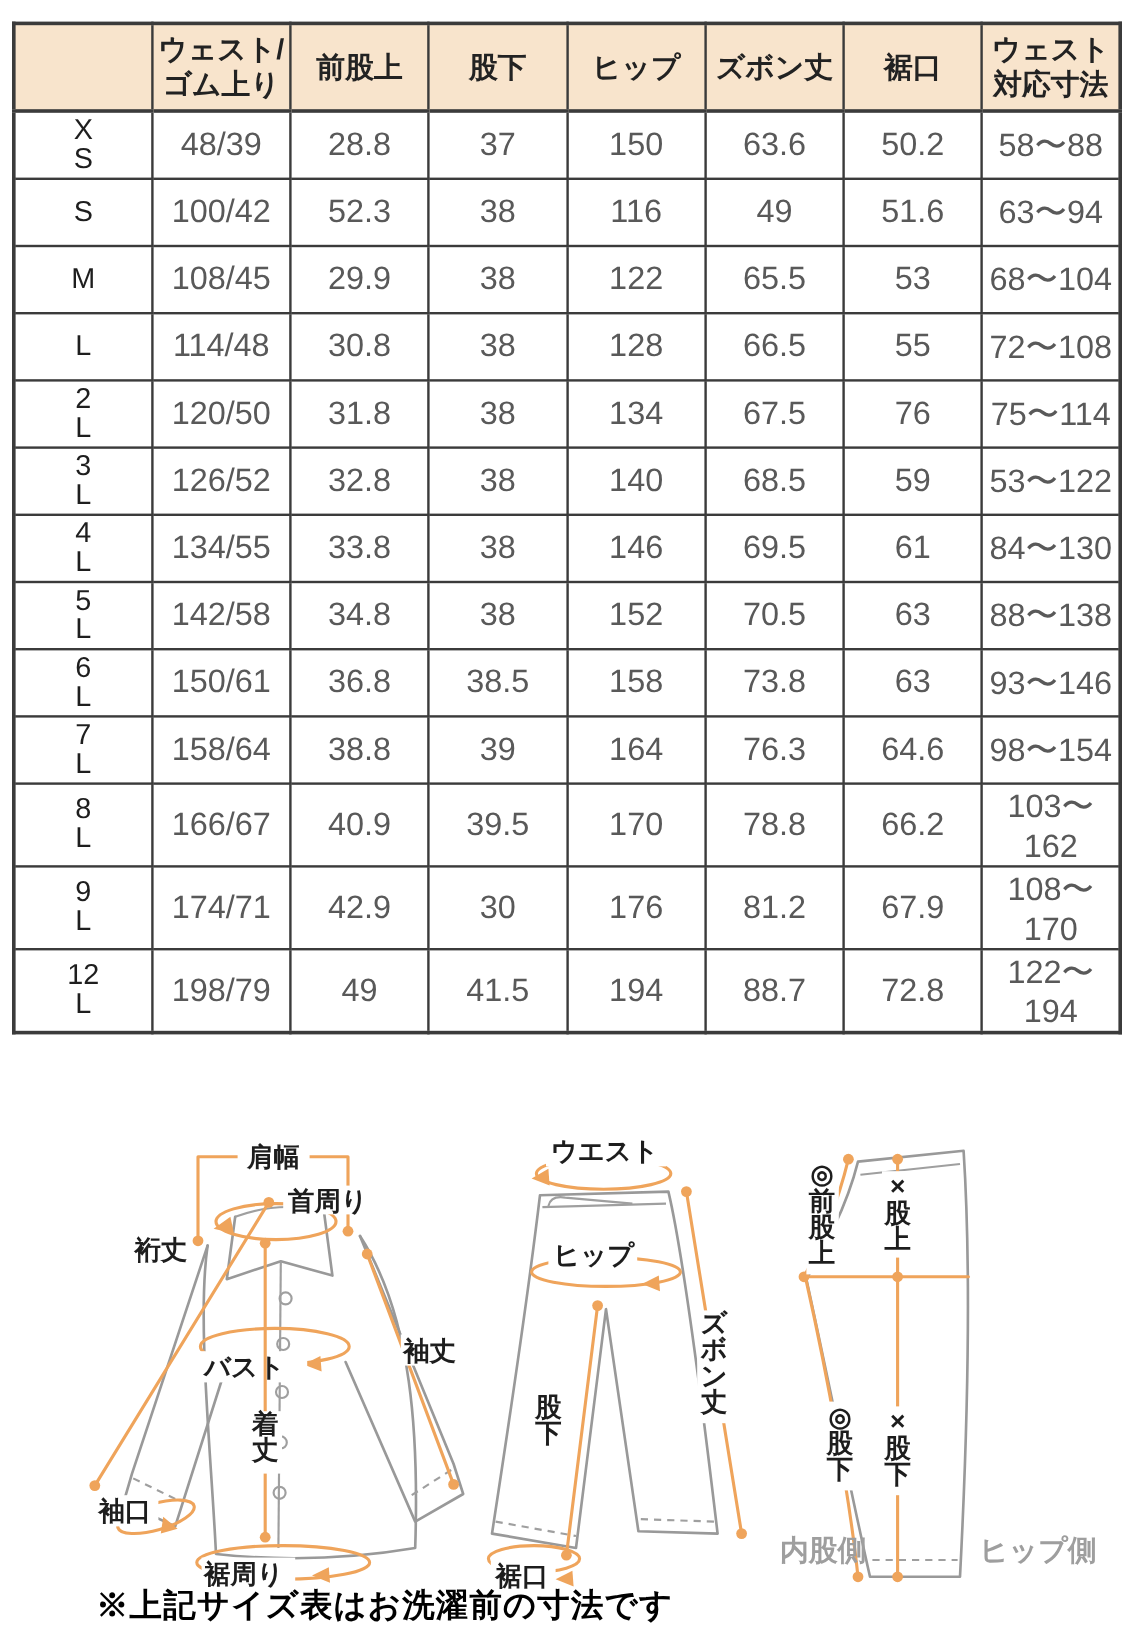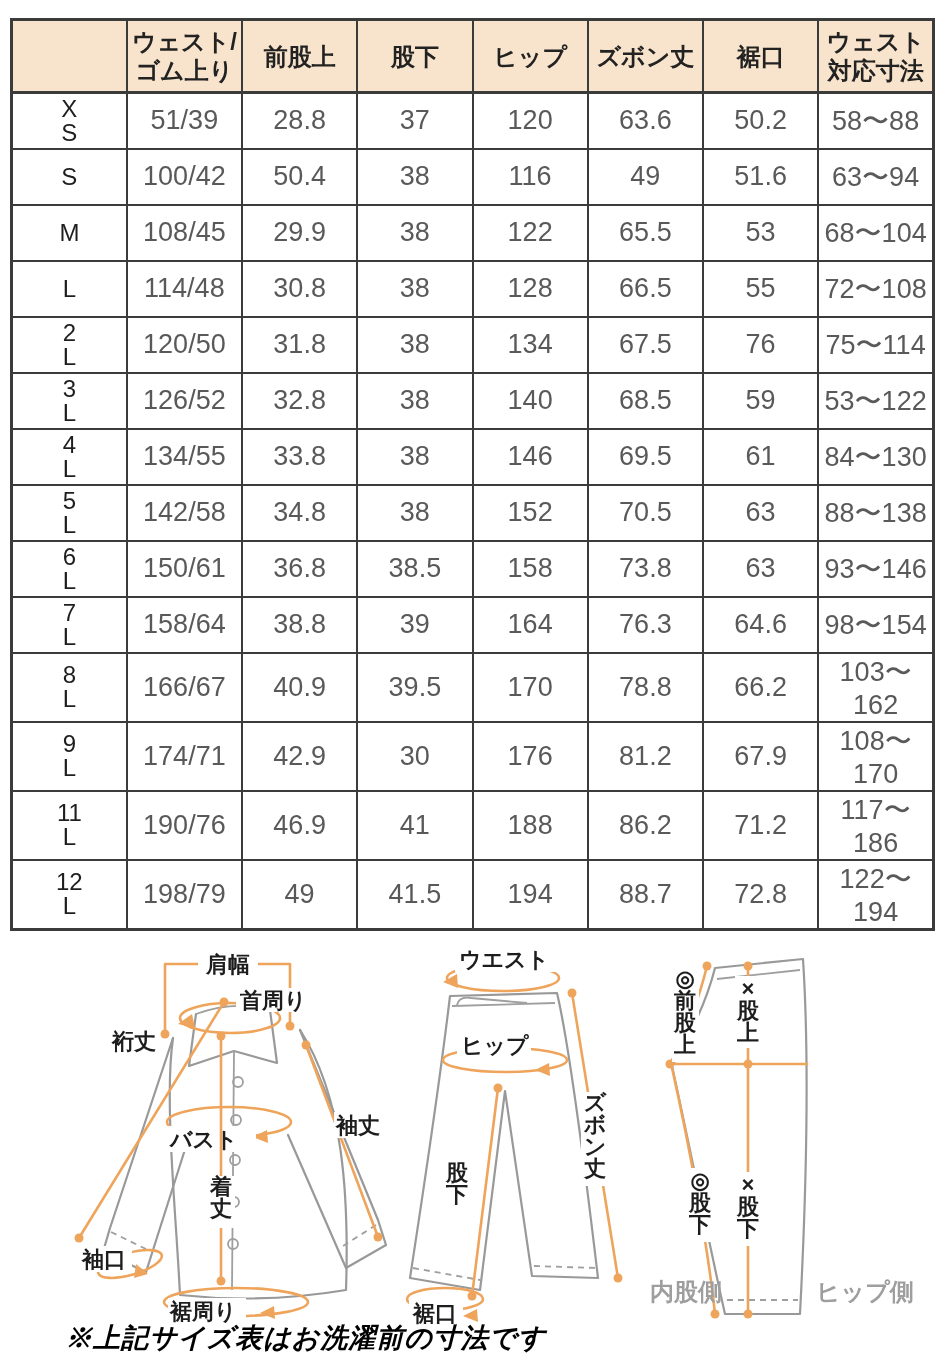--- a/index.html
+++ b/index.html
@@ -35,22 +35,22 @@
   .garment-thin { fill:none; stroke:#9f9f9f; stroke-width:1.8; }
   .gdash { fill:none; stroke:#9f9f9f; stroke-width:1.8; stroke-dasharray:6 5; }
   .meas { fill:none; stroke:#efa45b; stroke-width:2.6; stroke-linecap:round; }
   .dot  { fill:#efa45b; stroke:none; }
   .ah   { fill:#efa45b; stroke:none; }
   .lblgap { fill:#ffffff; stroke:none; }
   .dlabel { font-family:"Liberation Sans", sans-serif; font-size:22px; font-weight:bold; fill:#1d1d1d; }
   .sidelabel { font-family:"Liberation Sans", sans-serif; font-size:24px; font-weight:bold; fill:#9e9e9e; }
   
   #note {
-    position:absolute; left:65px; top:1320px; font-size:27px; font-weight:bold;
-    color:#000; letter-spacing:1px;font-style:italic;
+    position:absolute; left:80px; top:1320px; font-size:27px; font-weight:bold;
+    color:#000; letter-spacing:1px;
   }
 </style>
 </head>
 <body>
 <div id="canvas">
 
   <table class="size-table">
     <thead>
       <tr>
           <th></th>
@@ -78,34 +78,34 @@
             <div>対応寸法</div>
           </th>
         </tr>
     </thead>
     <tbody>
         <tr>
           <th class="size">
             <div>X</div>
             <div>S</div>
           </th>
-          <td>51/39</td>
+          <td>48/39</td>
           <td>28.8</td>
           <td>37</td>
-          <td>120</td>
+          <td>150</td>
           <td>63.6</td>
           <td>50.2</td>
           <td>58〜88</td>
         </tr>
         <tr>
           <th class="size">
             <div>S</div>
           </th>
           <td>100/42</td>
-          <td>50.4</td>
+          <td>52.3</td>
           <td>38</td>
           <td>116</td>
           <td>49</td>
           <td>51.6</td>
           <td>63〜94</td>
         </tr>
         <tr>
           <th class="size">
             <div>M</div>
           </th>
@@ -225,33 +225,20 @@
             <div>9</div>
             <div>L</div>
           </th>
           <td>174/71</td>
           <td>42.9</td>
           <td>30</td>
           <td>176</td>
           <td>81.2</td>
           <td>67.9</td>
           <td>108〜170</td>
-        </tr>
-        <tr>
-          <th class="size">
-            <div>11</div>
-            <div>L</div>
-          </th>
-          <td>190/76</td>
-          <td>46.9</td>
-          <td>41</td>
-          <td>188</td>
-          <td>86.2</td>
-          <td>71.2</td>
-          <td>117〜186</td>
         </tr>
         <tr>
           <th class="size">
             <div>12</div>
             <div>L</div>
           </th>
           <td>198/79</td>
           <td>49</td>
           <td>41.5</td>
           <td>194</td>

